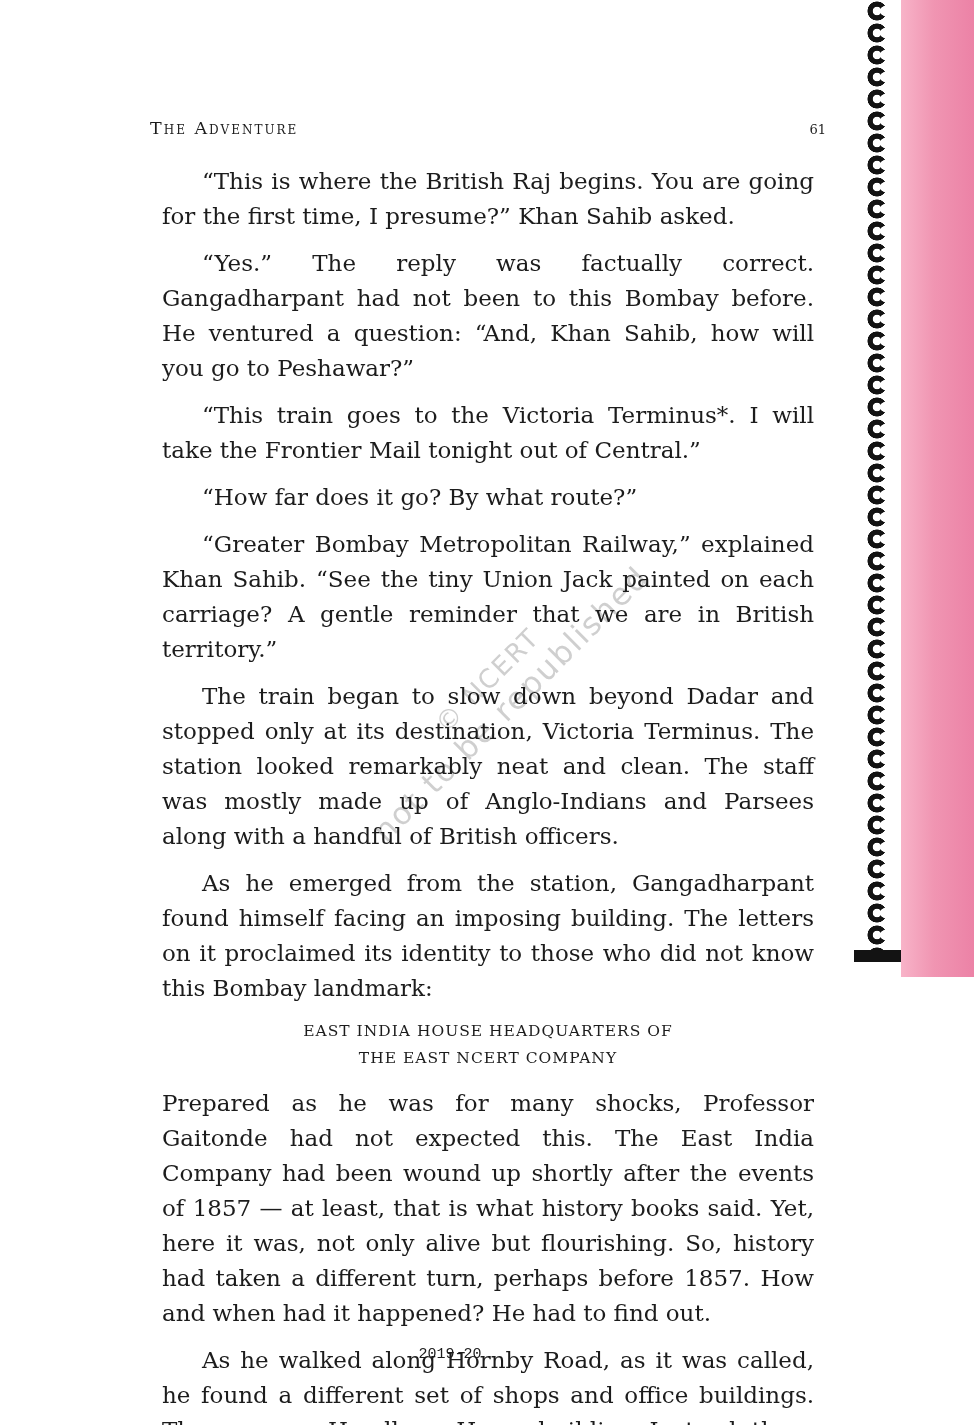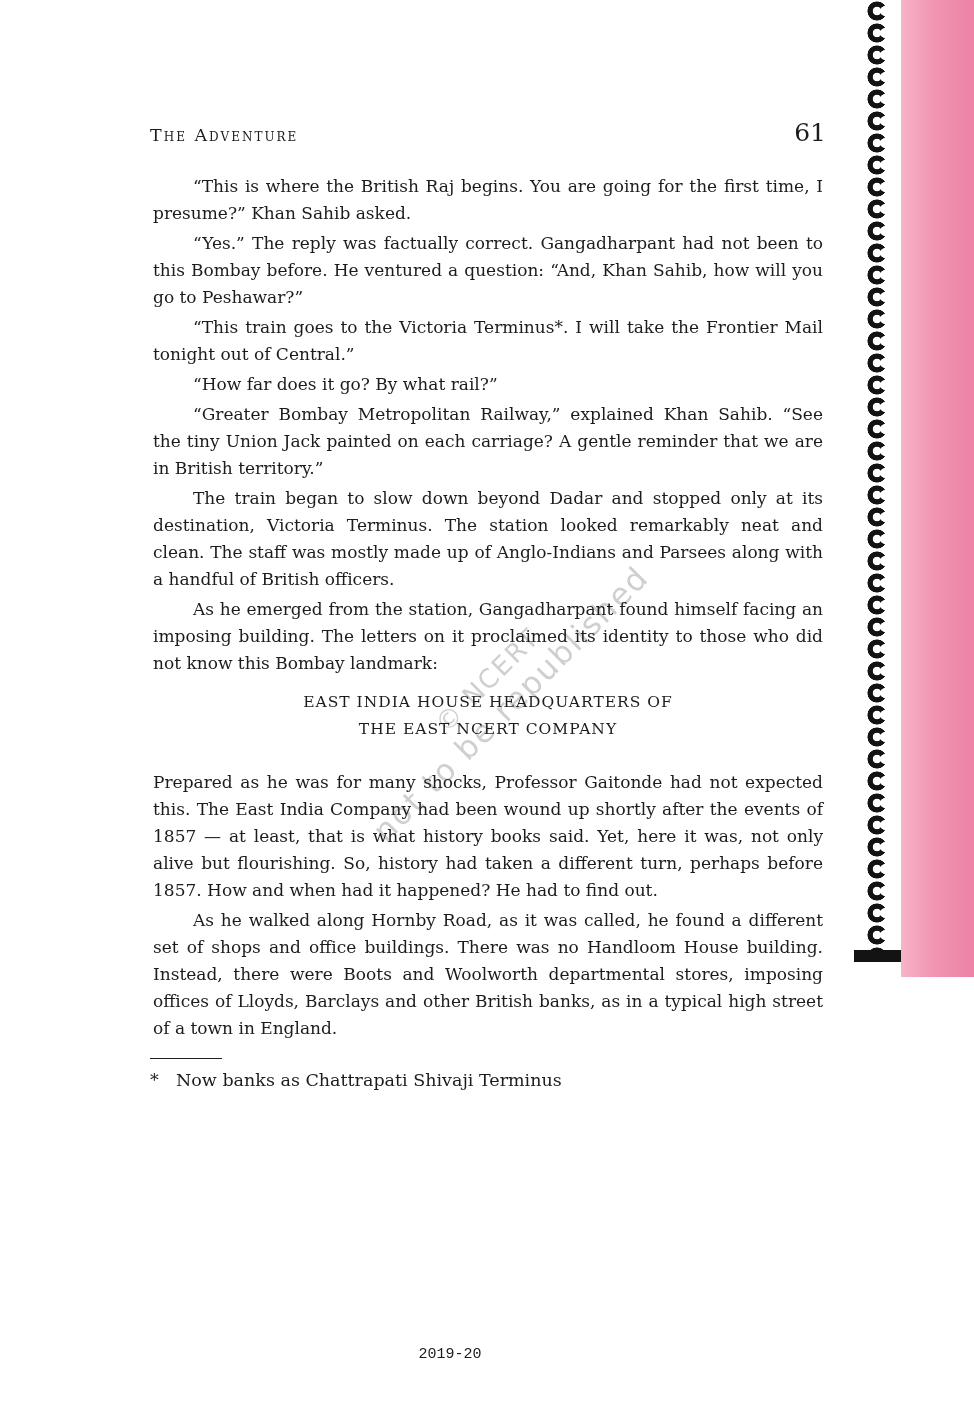--- a/index.html
+++ b/index.html
@@ -69,34 +69,34 @@
     display: flex;
     justify-content: space-between;
     align-items: baseline;
     margin-bottom: 26px;
   }
   .chapter-title {
     font-variant: small-caps;
     font-size: 17.5px;
     letter-spacing: 2px;
   }
-  .page-number { font-size: 25px; }
+  .page-number { font-size: 13px; }
 
   .para {
-    font-size: 17px;
-    line-height: 27px;
+    font-size: 23px;
+    line-height: 35px;
     text-align: justify;
     text-indent: 40px;
-    margin: 3px;
+    margin: 12px;
   }
   .para.flush { text-indent: 0; }
 
   .landmark-heading {
     text-align: center;
-    margin: 12px 0 26px 0;
+    margin: 12px 0 14px 0;
     font-size: 15.5px;
     letter-spacing: 1px;
     line-height: 27px;
   }
 
   .footnote { margin-top: 16px; }
   .footnote-rule {
     width: 72px;
     border-top: 1.6px solid #222222;
     margin-bottom: 9px;
@@ -135,21 +135,21 @@
   <div class="content">
 
     <div class="page-header">
       <span class="chapter-title">The Adventure</span>
       <span class="page-number">61</span>
     </div>
 
     <p class="para">“This is where the British Raj begins. You are going for the first time, I presume?” Khan Sahib asked.</p>
     <p class="para">“Yes.” The reply was factually correct. Gangadharpant had not been to this Bombay before. He ventured a question: “And, Khan Sahib, how will you go to Peshawar?”</p>
     <p class="para">“This train goes to the Victoria Terminus*. I will take the Frontier Mail tonight out of Central.”</p>
-    <p class="para">“How far does it go? By what rail?”</p>
+    <p class="para">“How far does it go? By what route?”</p>
     <p class="para">“Greater Bombay Metropolitan Railway,” explained Khan Sahib. “See the tiny Union Jack painted on each carriage? A gentle reminder that we are in British territory.”</p>
     <p class="para">The train began to slow down beyond Dadar and stopped only at its destination, Victoria Terminus. The station looked remarkably neat and clean. The staff was mostly made up of Anglo-Indians and Parsees along with a handful of British officers.</p>
     <p class="para">As he emerged from the station, Gangadharpant found himself facing an imposing building. The letters on it proclaimed its identity to those who did not know this Bombay landmark:</p>
 
     <div class="landmark-heading">
       <div>EAST INDIA HOUSE HEADQUARTERS OF</div>
       <div>THE EAST NCERT COMPANY</div>
     </div>
 
     <p class="para flush">Prepared as he was for many shocks, Professor Gaitonde had not expected this. The East India Company had been wound up shortly after the events of 1857 — at least, that is what history books said. Yet, here it was, not only alive but flourishing. So, history had taken a different turn, perhaps before 1857. How and when had it happened? He had to find out.</p>

